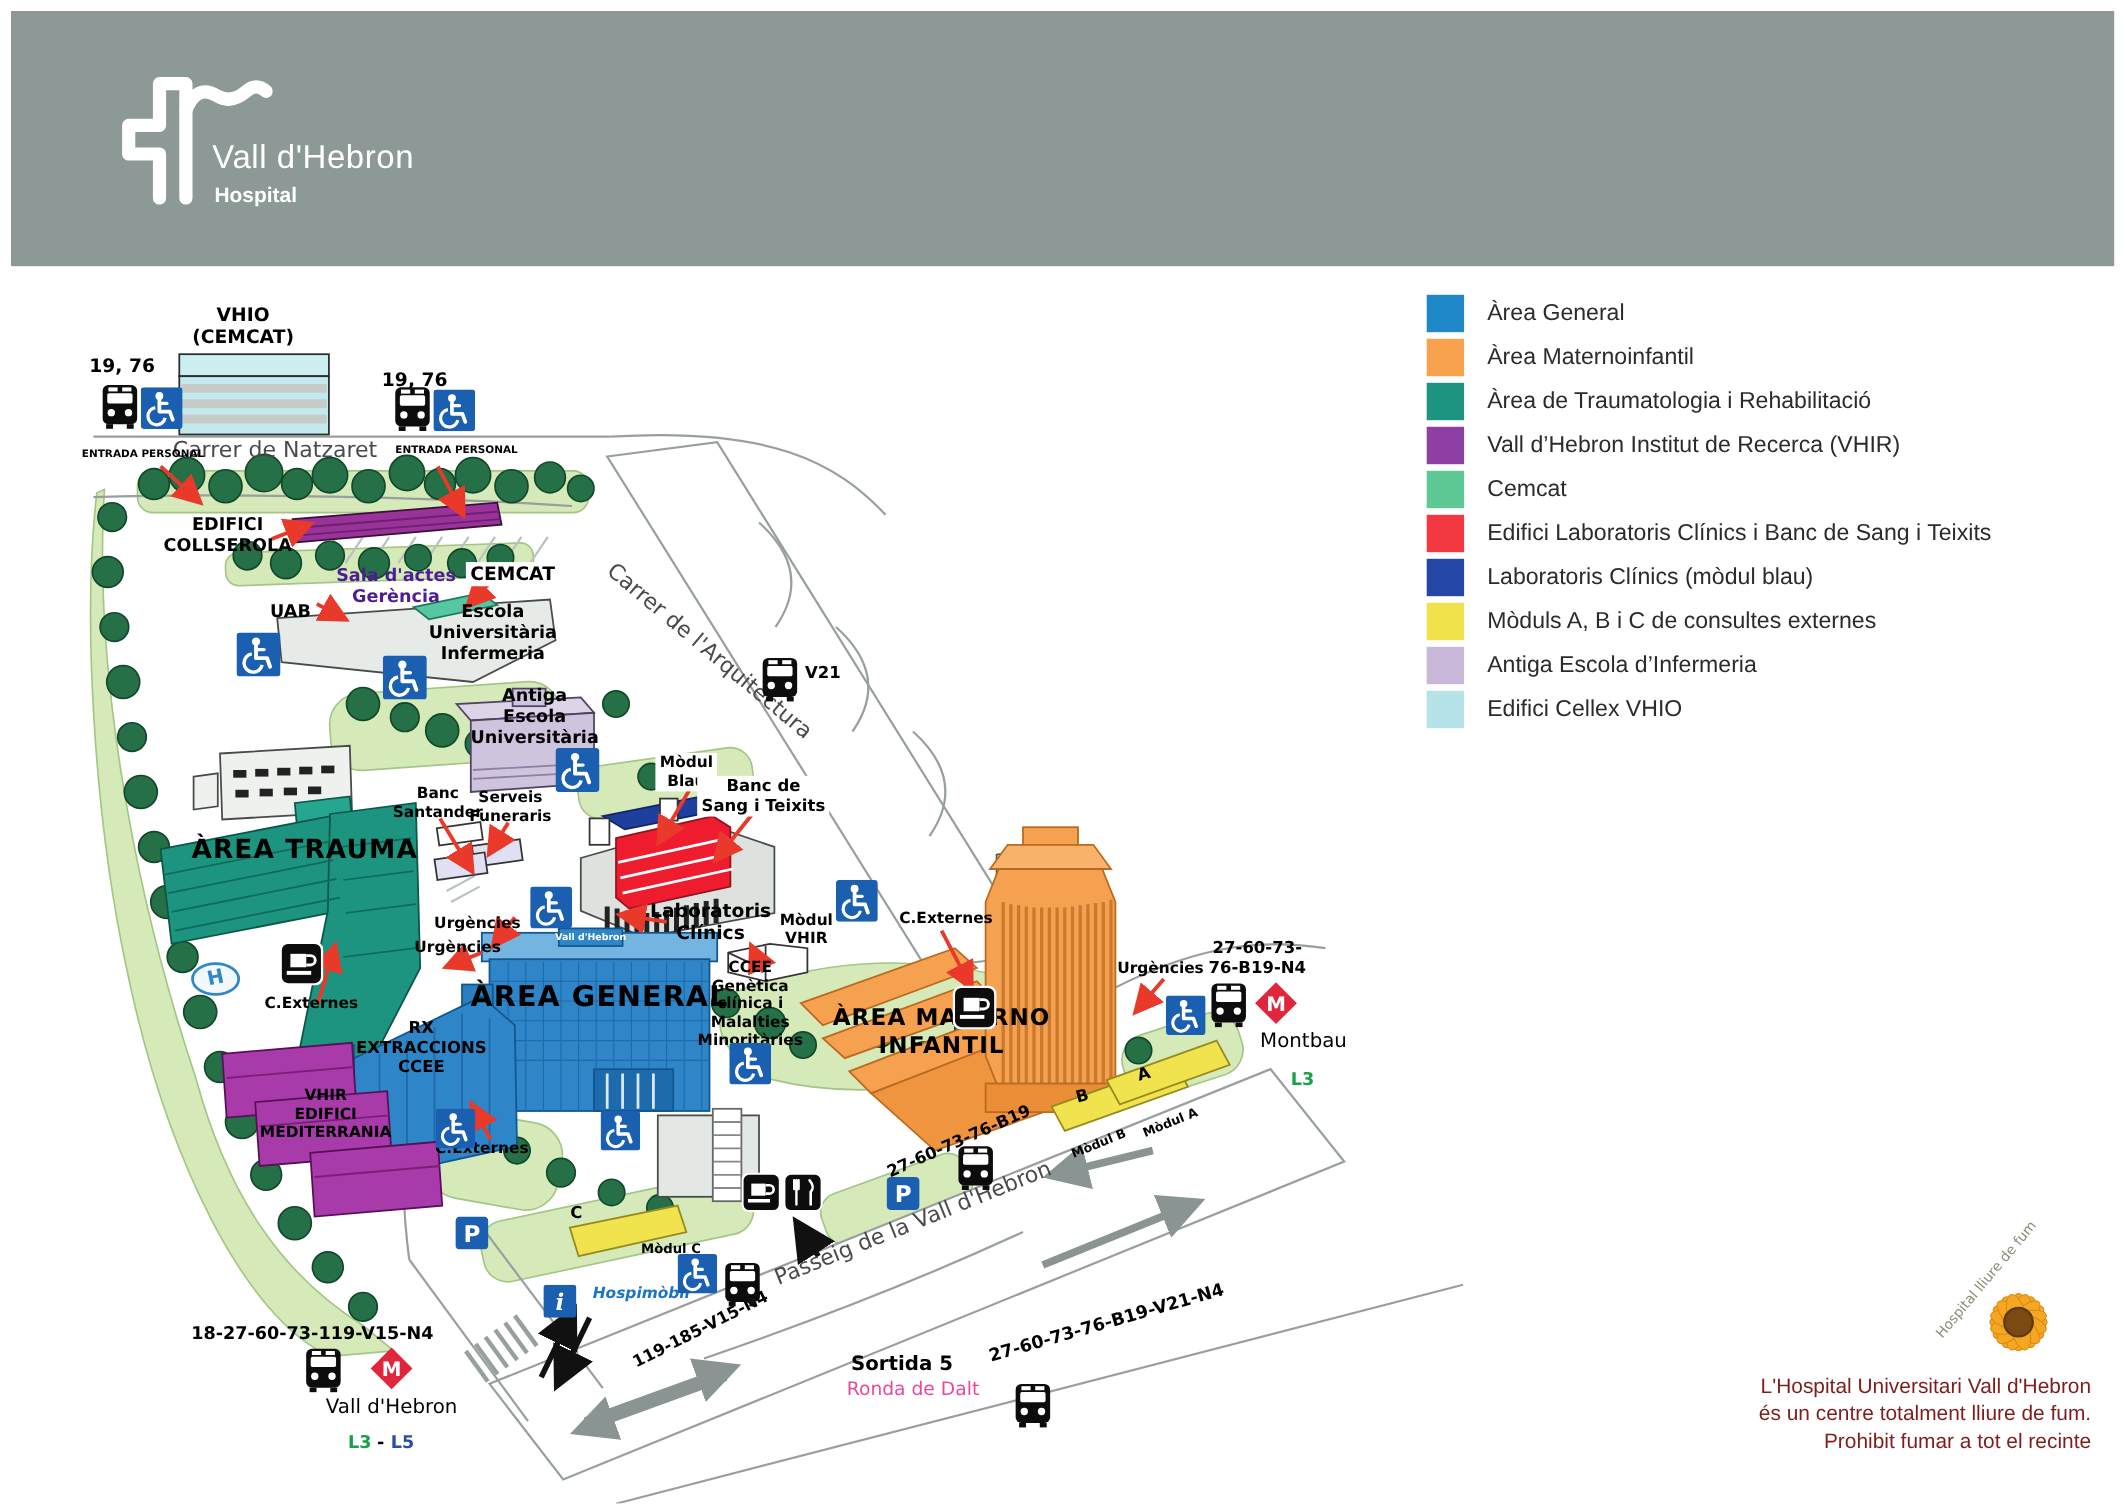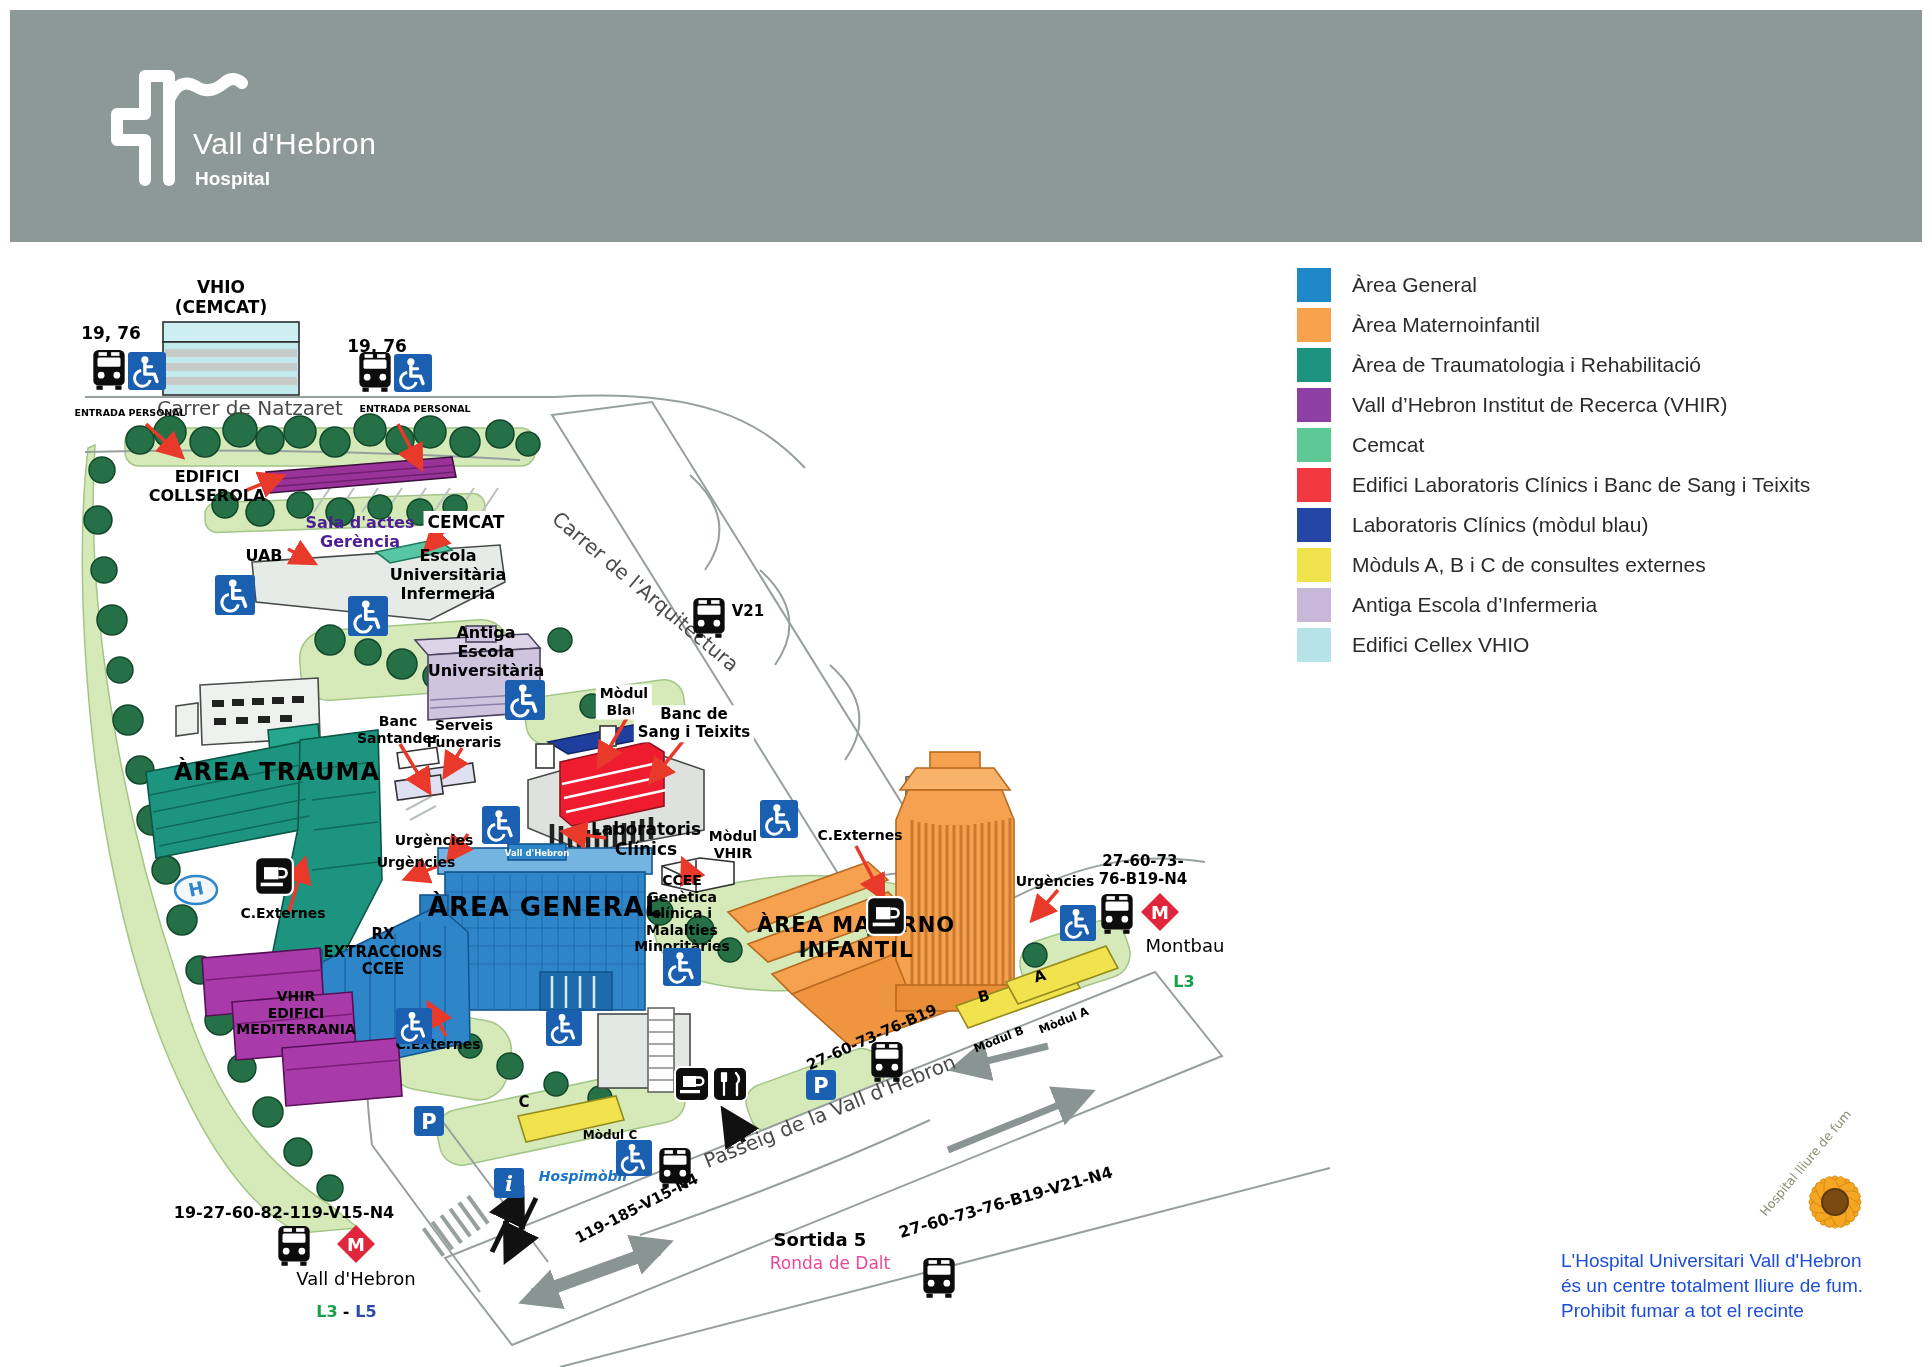--- a/index.html
+++ b/index.html
@@ -13,22 +13,22 @@
              font-family:"Liberation Sans",sans-serif;}
   .legend{position:absolute;left:1297px;top:265px;}
   .legend-row{display:flex;align-items:center;height:40px;}
   .legend-swatch{width:34px;height:34px;flex:0 0 34px;}
   .legend-label{margin-left:21px;font-size:21px;color:#2b2b2b;white-space:nowrap;
                 font-family:"Liberation Sans",sans-serif;}
   .map-art{position:absolute;left:0;top:0;}
   .lbl{position:absolute;text-align:center;white-space:pre-line;line-height:1.18;color:#000;
        transform-origin:center;}
   .icon{position:absolute;}
-  .footer-note{position:absolute;left:1561px;top:1248px;width:340px;text-align:left;
-               font-size:19px;line-height:25px;color:#1d4ed8;
+  .footer-note{position:absolute;left:1561px;top:1248px;width:340px;text-align:right;
+               font-size:19px;line-height:25px;color:#7f1d1d;
                font-family:"Liberation Sans",sans-serif;}
   .flower{position:absolute;left:1778px;top:1142px;}
 </style>
 </head>
 <body>
 
 <div class="page">
 
   <div class="header">
     <svg class="logo-svg" width="160" height="160" viewBox="0 0 160 160">
@@ -383,21 +383,21 @@
       <div class="lbl" style="left: 872px; top: 1038px; font-size: 15px; font-weight: bold; transform: translate(-50%, -50%) rotate(-24deg);">27-60-73-76-B19</div>
       <div class="lbl" style="left: 999px; top: 1040px; font-size: 11.5px; font-weight: bold; transform: translate(-50%, -50%) rotate(-22deg);">Mòdul B</div>
       <div class="lbl" style="left: 1064px; top: 1021px; font-size: 11.5px; font-weight: bold; transform: translate(-50%, -50%) rotate(-22deg);">Mòdul A</div>
       <div class="lbl" style="left: 984px; top: 997px; font-size: 15px; font-weight: bold; transform: translate(-50%, -50%) rotate(-15deg);">B</div>
       <div class="lbl" style="left: 1040px; top: 977px; font-size: 15px; font-weight: bold; transform: translate(-50%, -50%) rotate(-15deg);">A</div>
       <div class="lbl" style="left: 830px; top: 1112px; font-size: 20px; color: rgb(74, 74, 74); transform: translate(-50%, -50%) rotate(-22deg);">Passeig de la Vall d'Hebron</div>
       <div class="lbl" style="left: 610px; top: 1135px; font-size: 12px; font-weight: bold; transform: translate(-50%, -50%);">Mòdul C</div>
       <div class="lbl" style="left: 524px; top: 1103px; font-size: 15px; font-weight: bold; transform: translate(-50%, -50%);">C</div>
       <div class="lbl" style="left: 583px; top: 1176px; font-size: 14px; font-weight: bold; font-style: italic; color: rgb(27, 116, 196); transform: translate(-50%, -50%);">Hospimòbil</div>
       <div class="lbl" style="left: 637px; top: 1209px; font-size: 15px; font-weight: bold; transform: translate(-50%, -50%) rotate(-27deg);">119-185-V15-N4</div>
-      <div class="lbl" style="left: 284px; top: 1213px; font-size: 16px; font-weight: bold; transform: translate(-50%, -50%);">19-27-60-82-119-V15-N4</div>
+      <div class="lbl" style="left: 284px; top: 1213px; font-size: 16px; font-weight: bold; transform: translate(-50%, -50%);">18-27-60-73-119-V15-N4</div>
       <div class="lbl" style="left: 356px; top: 1279px; font-size: 18px; transform: translate(-50%, -50%);">Vall d'Hebron</div>
       <div class="lbl" style="left: 327px; top: 1312px; font-size: 16px; font-weight: bold; color: rgb(24, 160, 75); transform: translate(-50%, -50%);">L3</div>
       <div class="lbl" style="left: 346px; top: 1312px; font-size: 16px; font-weight: bold; transform: translate(-50%, -50%);">-</div>
       <div class="lbl" style="left: 366px; top: 1312px; font-size: 16px; font-weight: bold; color: rgb(43, 75, 171); transform: translate(-50%, -50%);">L5</div>
       <div class="lbl" style="left: 820px; top: 1240px; font-size: 18px; font-weight: bold; transform: translate(-50%, -50%);">Sortida 5</div>
       <div class="lbl" style="left: 830px; top: 1263px; font-size: 17px; color: #ec4899; transform: translate(-50%, -50%);">Ronda de Dalt</div>
       <div class="lbl" style="left: 1006px; top: 1203px; font-size: 16px; font-weight: bold; transform: translate(-50%, -50%) rotate(-16deg);">27-60-73-76-B19-V21-N4</div>
       <div class="lbl" style="left: 196px; top: 889px; font-size: 18px; font-weight: bold; color: rgb(47, 134, 200); transform: translate(-50%, -50%) rotate(-12deg);">H</div>
       <div class="lbl" style="left: 537px; top: 853px; font-size: 8.5px; font-weight: bold; color: rgb(255, 255, 255); transform: translate(-50%, -50%);">Vall d'Hebron</div>
     </div>

